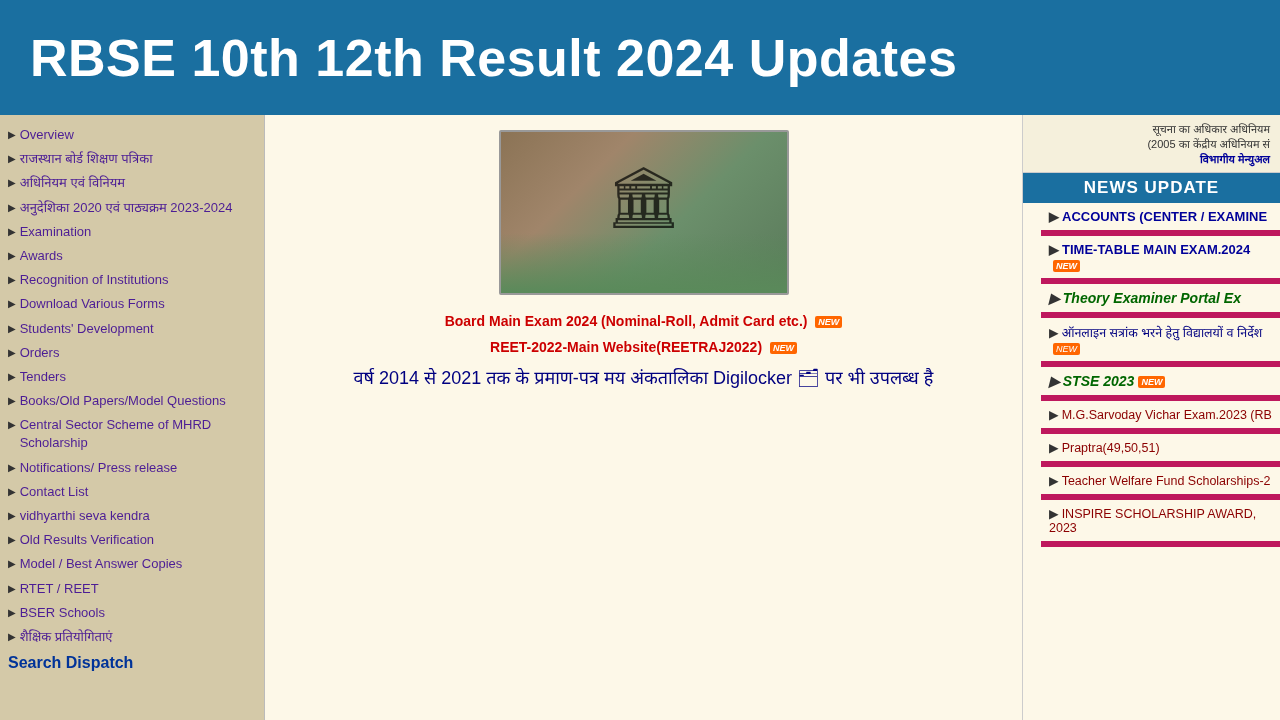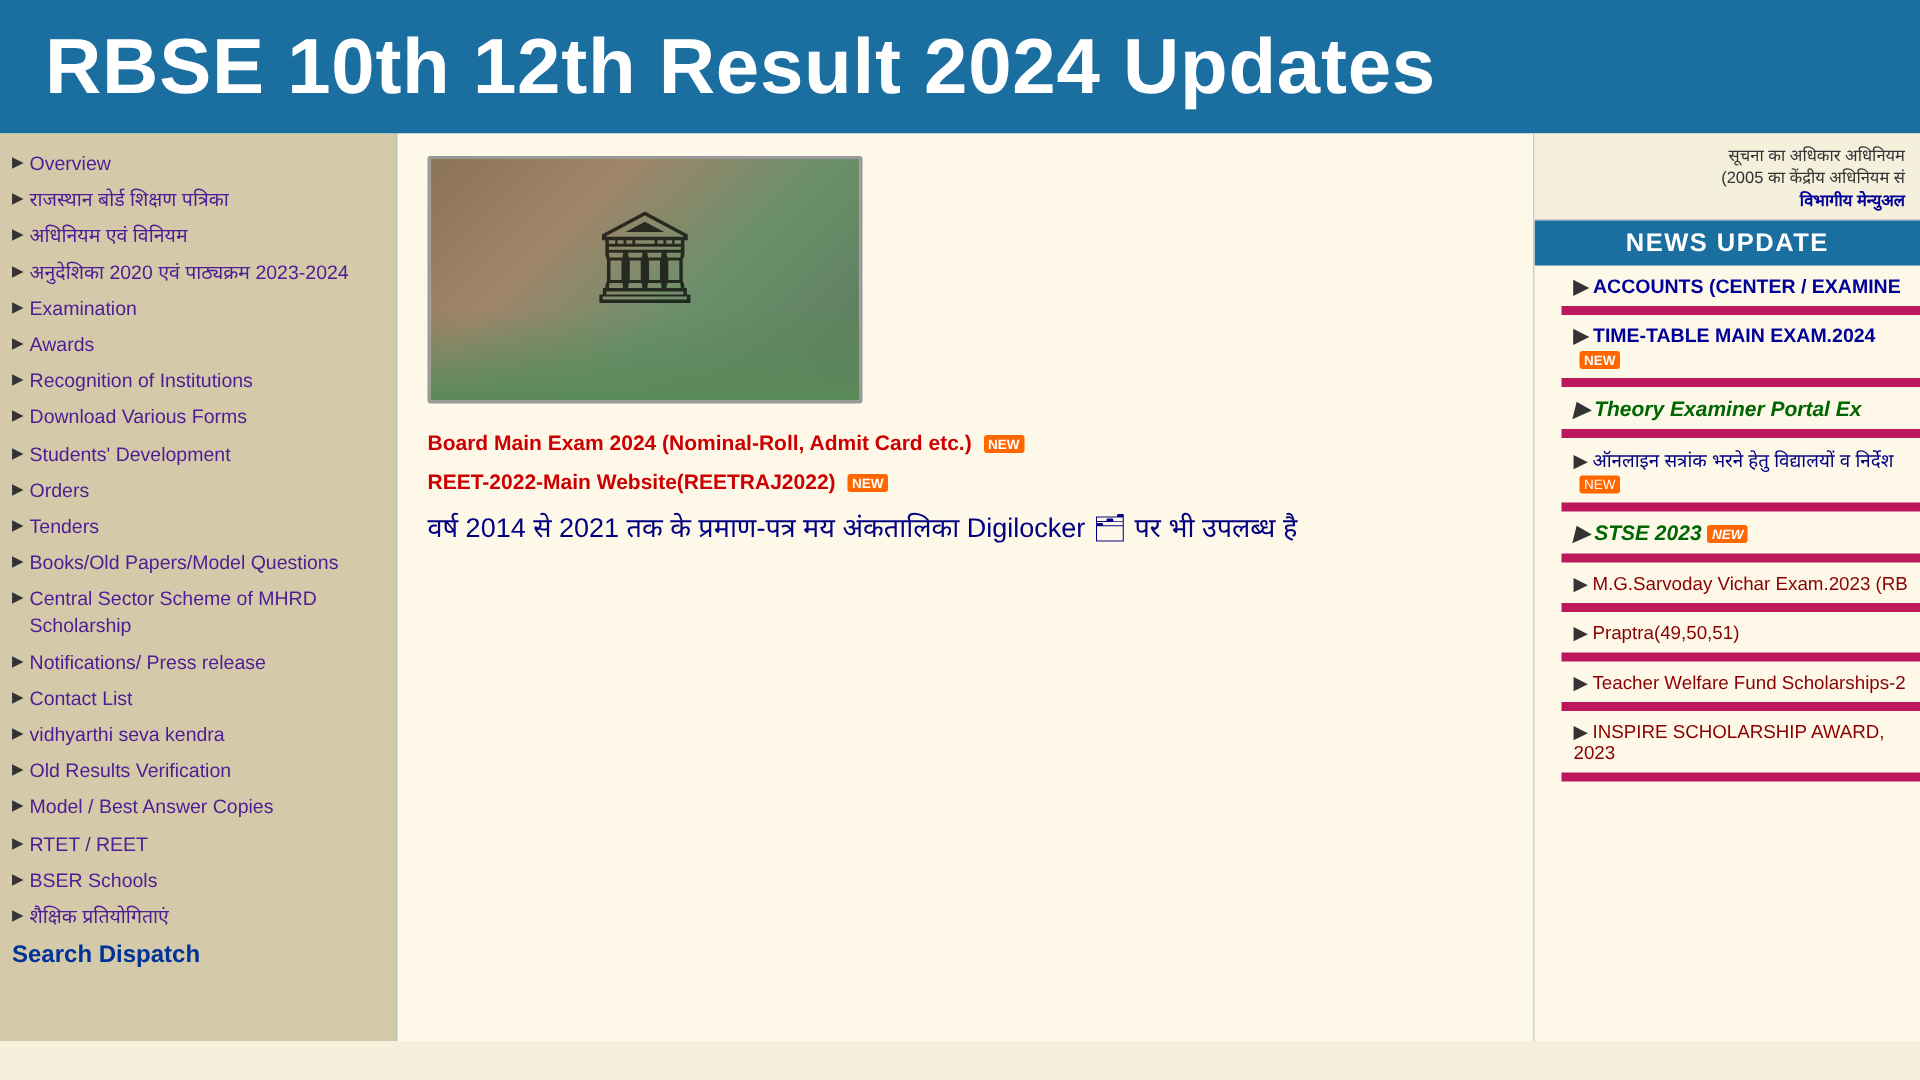--- a/index.html
+++ b/index.html
@@ -2,21 +2,21 @@
 <html><head>
   <meta charset="utf-8">
   <style>
     * { margin: 0; padding: 0; box-sizing: border-box; }
     body { font-family: Arial, sans-serif; background: #f5f0dc; width: 1280px; height: 720px; overflow: hidden; }
 
     
     #header {
       background: #1a6fa0;
       padding: 18px 30px;
-      height: 89px;
+      height: 115px;
       display: flex;
       align-items: center;
     }
     #header h1 {
       color: #fff;
       font-size: 52px;
       font-weight: 900;
       letter-spacing: 0.5px;
     }
 
@@ -59,21 +59,21 @@
     }
 
     
     #main {
       flex: 1;
       background: #fdf8e8;
       padding: 15px 20px;
       overflow-y: auto;
       display: flex;
       flex-direction: column;
-      align-items: flex-start;
+      align-items: center;
     }
     #main-image {
       width: 290px;
       height: 165px;
       background: linear-gradient(135deg, #8b7355 0%, #a0856a 30%, #6b8f6b 60%, #5a7a5a 100%);
       border: 2px solid #999;
       border-radius: 2px;
       margin-bottom: 18px;
       position: relative;
       overflow: hidden;
@@ -105,20 +105,21 @@
     }
     .new-badge {
       display: inline-block;
       background: #ff6600;
       color: #fff;
       font-size: 9px;
       padding: 1px 3px;
       border-radius: 2px;
       margin-left: 4px;
       vertical-align: middle;
+      font-style: italic;
     }
     .main-text {
       color: #000080;
       font-size: 18px;
       text-align: center;
       margin-bottom: 8px;
     }
 
     
     #right-panel {

